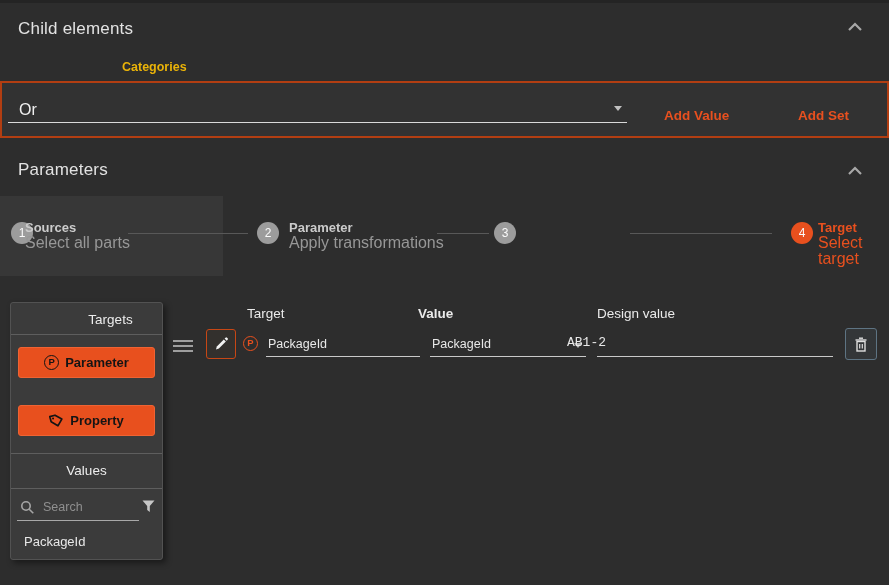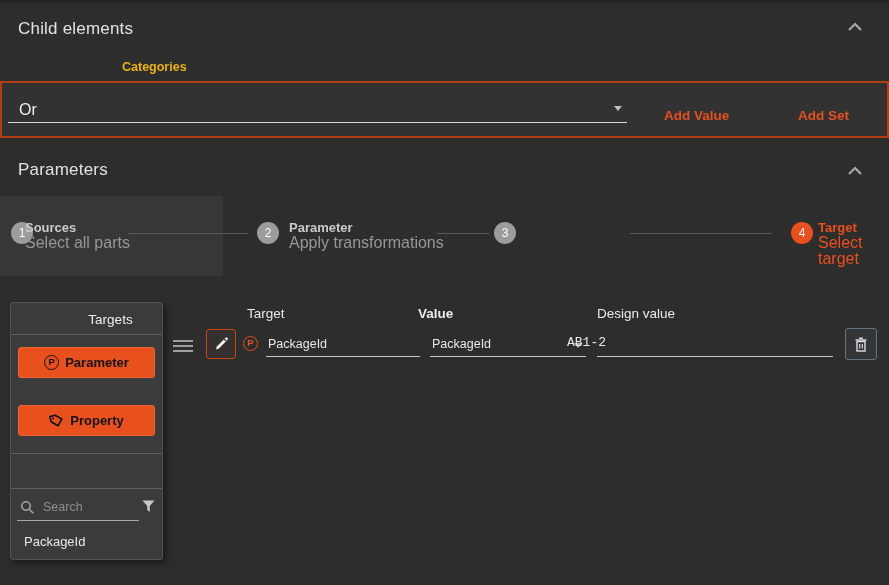--- a/index.html
+++ b/index.html
@@ -180,20 +180,21 @@
       <span style="transform:rotate(-15deg);">
         <svg width="15" height="15" viewBox="0 0 15 15">
           <path d="M2 2 h5.4 L13 7.5 L7.5 13 L2 7.4 Z" fill="none" stroke="#141414" stroke-width="1.7" stroke-linejoin="round"></path>
           <circle cx="4.7" cy="4.7" r="1" fill="#141414"></circle>
         </svg>
       </span>
       <span>Property</span>
     </div>
 
     <div class="panel-sep sep-b"></div>
+    <div class="panel-title pt-values">Values</div>
     <div class="panel-sep sep-c"></div>
 
     <div class="search-row">
       <span style="position:absolute;left:9px;top:2px;">
         <svg width="15" height="15" viewBox="0 0 15 15">
           <circle cx="6" cy="6" r="4.2" fill="none" stroke="#a5a5a5" stroke-width="1.6"></circle>
           <line x1="9.2" y1="9.2" x2="13.3" y2="13.3" stroke="#a5a5a5" stroke-width="1.6"></line>
         </svg>
       </span>
       <input class="search-input" type="text" placeholder="Search" style="">

